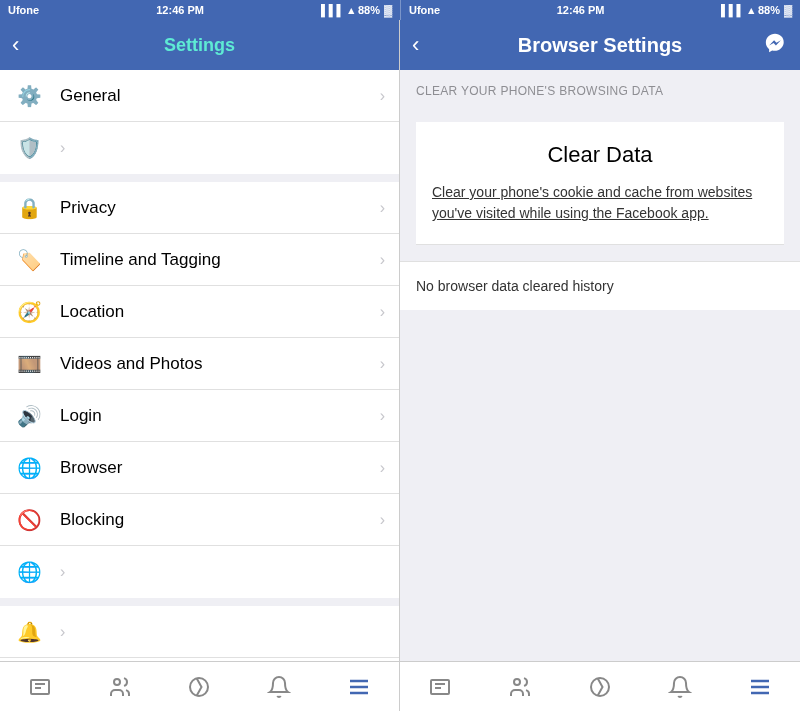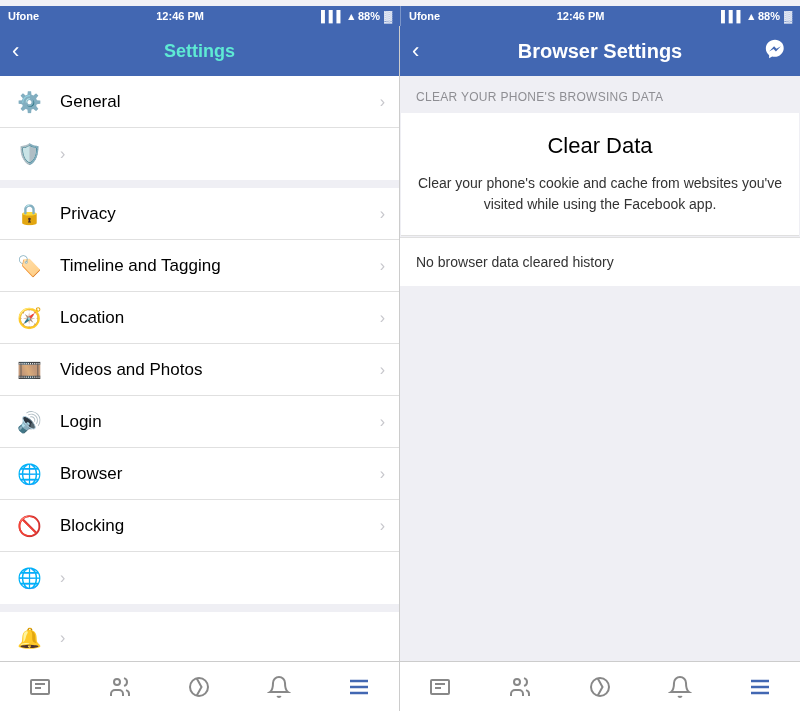--- a/index.html
+++ b/index.html
@@ -1,20 +1,20 @@
 <!DOCTYPE html>
 <html><head>
   <meta charset="utf-8">
   <style>
     * { margin: 0; padding: 0; box-sizing: border-box; }
     body { width: 800px; height: 711px; font-family: -apple-system, 'Helvetica Neue', Arial, sans-serif; display: flex; flex-direction: column; overflow: hidden; background: #f0f0f5; }
 
     
     .status-bar {
-      display: flex; height: 20px; background: #4267b2; margin-top: 6px;
+      display: flex; height: 20px; background: #4267b2;
     }
     .status-bar-left, .status-bar-right {
       width: 400px; display: flex; align-items: center; justify-content: space-between;
       padding: 0 8px; font-size: 11px; color: white; font-weight: 600;
     }
     .status-bar-right { border-left: 1px solid rgba(255,255,255,0.3); }
     .status-bar-icons { display: flex; align-items: center; gap: 4px; }
 
     
     .main-container { display: flex; flex: 1; overflow: hidden; }
@@ -86,30 +86,30 @@
       position: absolute; right: 14px; color: white; font-size: 20px;
     }
 
     .right-content { flex: 1; padding: 0; overflow-y: auto; }
 
     .section-label {
       padding: 14px 16px 8px; font-size: 12px; color: #8e8e93; letter-spacing: 0.3px;
     }
 
     .clear-data-box {
-      background: white; margin: 1px;
+      background: white; margin: 16px;
       padding: 20px 16px;
       display: flex; flex-direction: column; align-items: center;
       border-bottom: 1px solid #e0e0e0;
     }
     .clear-data-title {
       font-size: 22px; font-weight: 400; color: #000; margin-bottom: 14px;
     }
     .clear-data-desc {
-      font-size: 14px; color: #333; text-align: center; width: 100%; line-height: 1.5;
+      font-size: 14px; color: #333; text-align: left; width: 100%; line-height: 1.5; text-decoration: underline;
     }
 
     .history-box {
       background: white; margin-top: 0; padding: 16px;
       border-top: 1px solid #e0e0e0;
     }
     .history-text {
       font-size: 14px; color: #333;
     }
 

